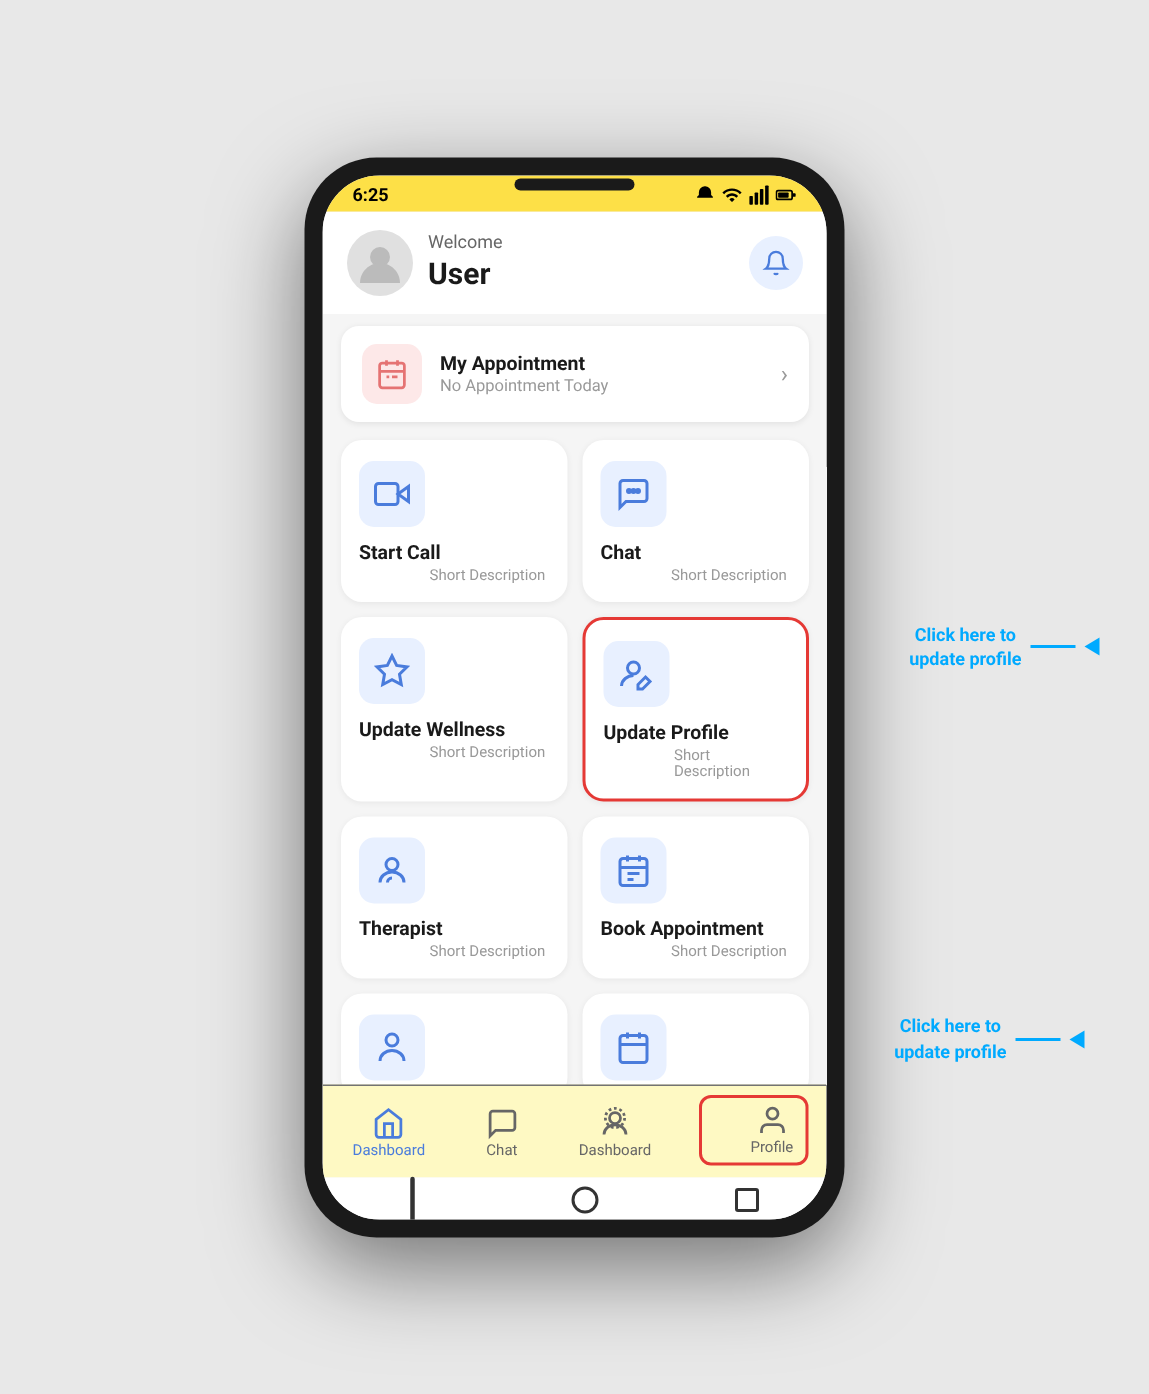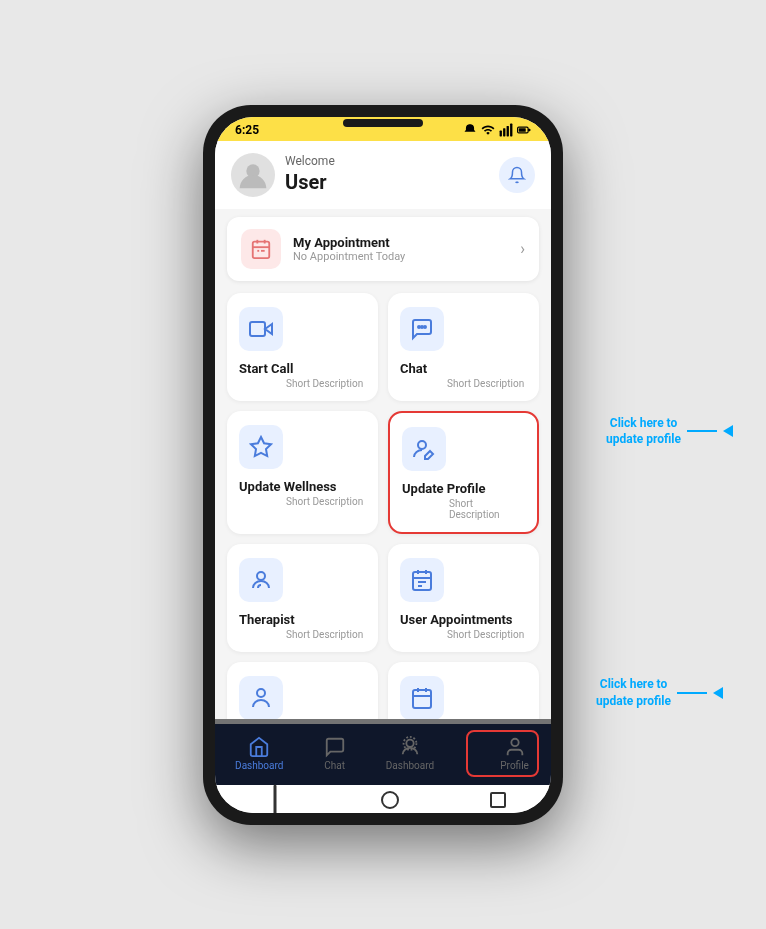--- a/index.html
+++ b/index.html
@@ -151,26 +151,26 @@
       border-radius: 10px;
       display: flex; align-items: center; justify-content: center;
       margin-bottom: 10px;
     }
     .grid-card .card-icon-wrap svg { width: 24px; height: 24px; }
     .card-title { font-size: 13px; font-weight: 700; color: #1a1a1a; margin-bottom: 2px; }
     .card-desc { font-size: 10px; color: #999; margin-left: 47px; }
 
     
     .bottom-nav {
-      background: #0f172a;
+      background: #fef9c3;
       display: flex;
       justify-content: space-around;
-      align-items: center;
+      align-items: flex-end;
       padding: 6px 0 8px;
-      border-top: 5px solid #737373;
+      border-top: 1px solid #737373;
       flex-shrink: 0;
     }
     .nav-item {
       display: flex;
       flex-direction: column;
       align-items: center;
       gap: 2px;
       cursor: pointer;
       padding: 4px 8px;
     }
@@ -358,21 +358,21 @@
             <div class="card-icon-wrap">
               <svg viewBox="0 0 24 24" fill="none" stroke="#4a7cdc" stroke-width="2">
                 <rect x="3" y="4" width="18" height="18" rx="2" ry="2"></rect>
                 <line x1="16" y1="2" x2="16" y2="6"></line>
                 <line x1="8" y1="2" x2="8" y2="6"></line>
                 <line x1="3" y1="10" x2="21" y2="10"></line>
                 <line x1="8" y1="14" x2="16" y2="14"></line>
                 <line x1="8" y1="18" x2="12" y2="18"></line>
               </svg>
             </div>
-            <div class="card-title">User Appointments</div>
+            <div class="card-title">Book Appointment</div>
             <div class="card-desc">Short Description</div>
           </div>
 
           <div class="grid-card" style="height:70px;">
             <div class="card-icon-wrap">
               <svg viewBox="0 0 24 24" fill="none" stroke="#4a7cdc" stroke-width="2">
                 <circle cx="12" cy="7" r="4"></circle>
                 <path d="M4 21c0-4 3.6-7 8-7s8 3 8 7"></path>
               </svg>
             </div>

